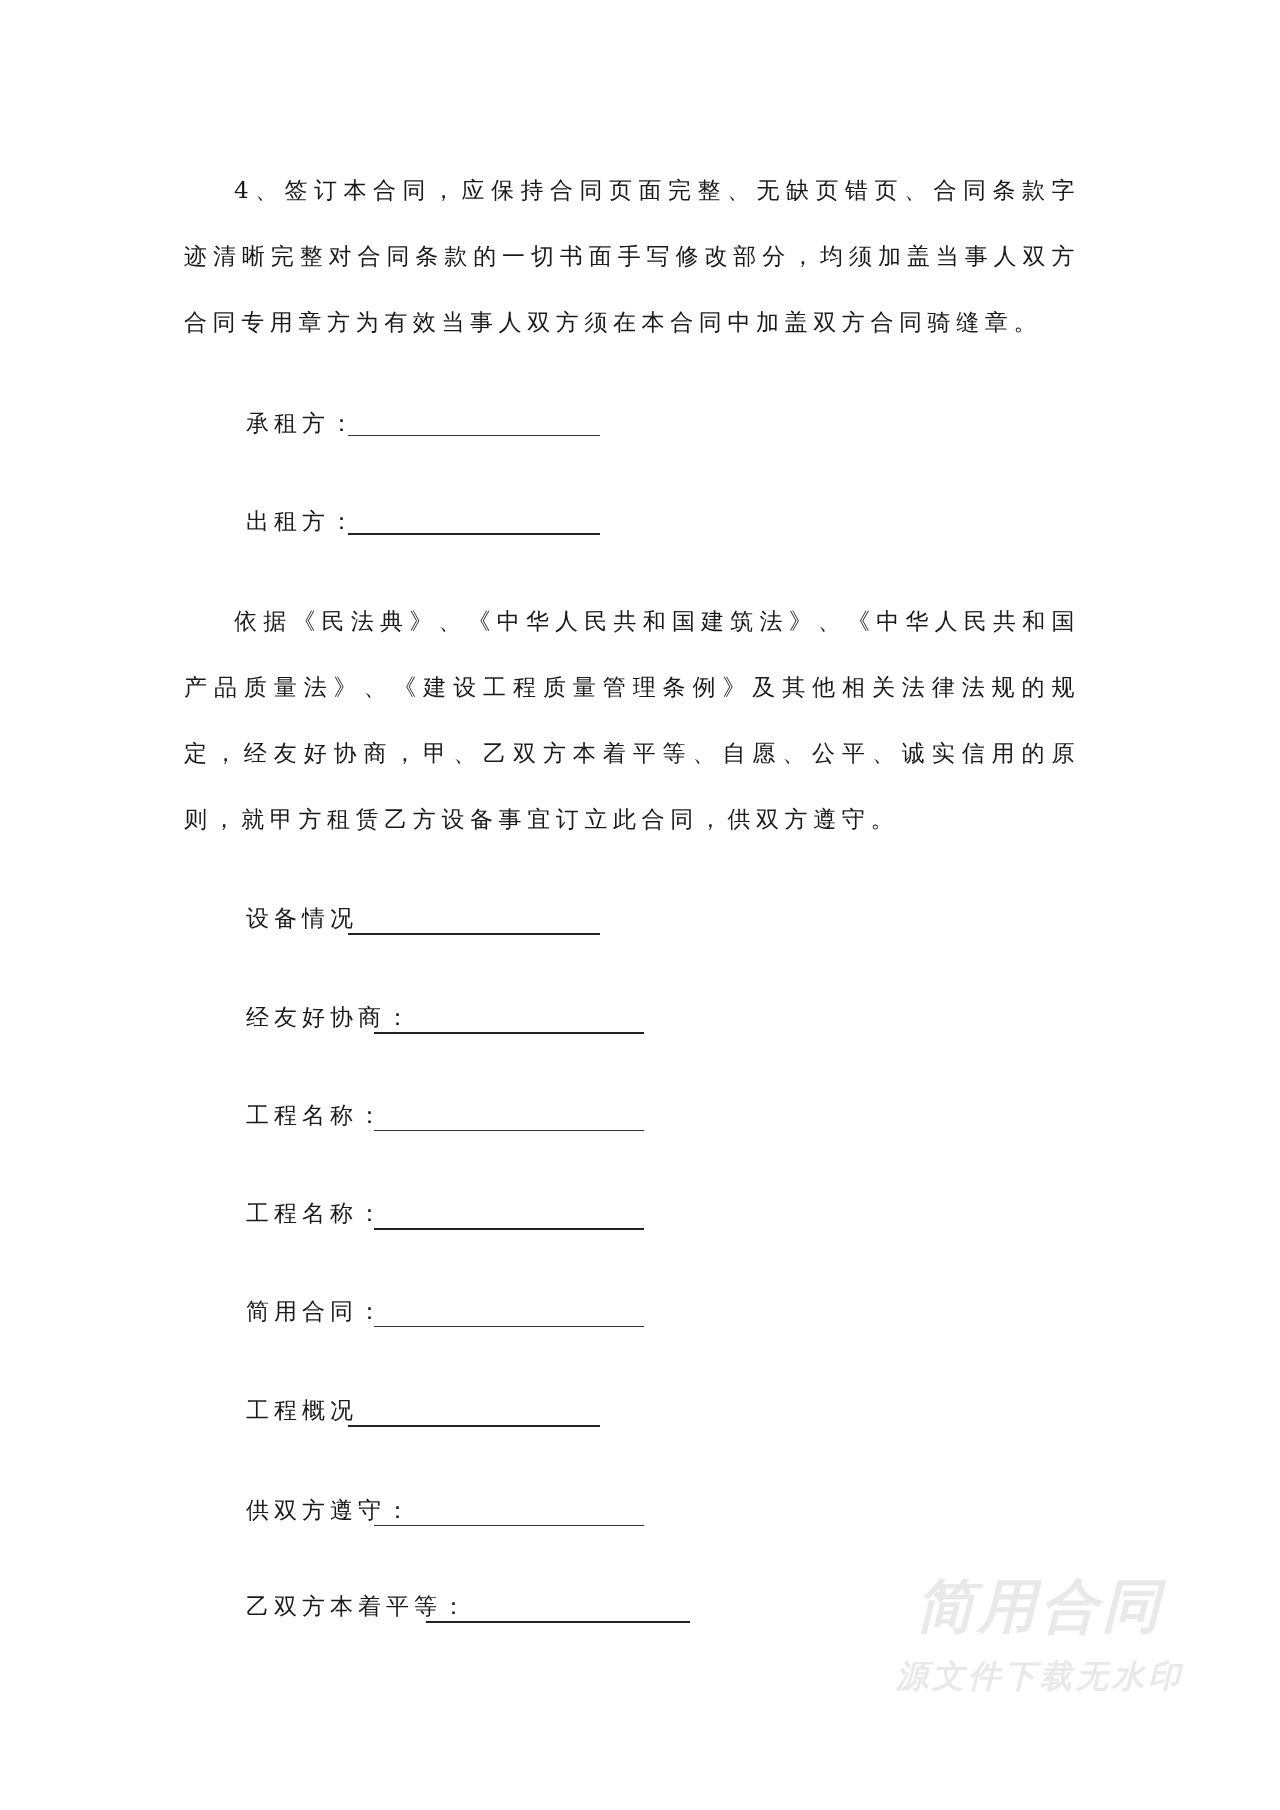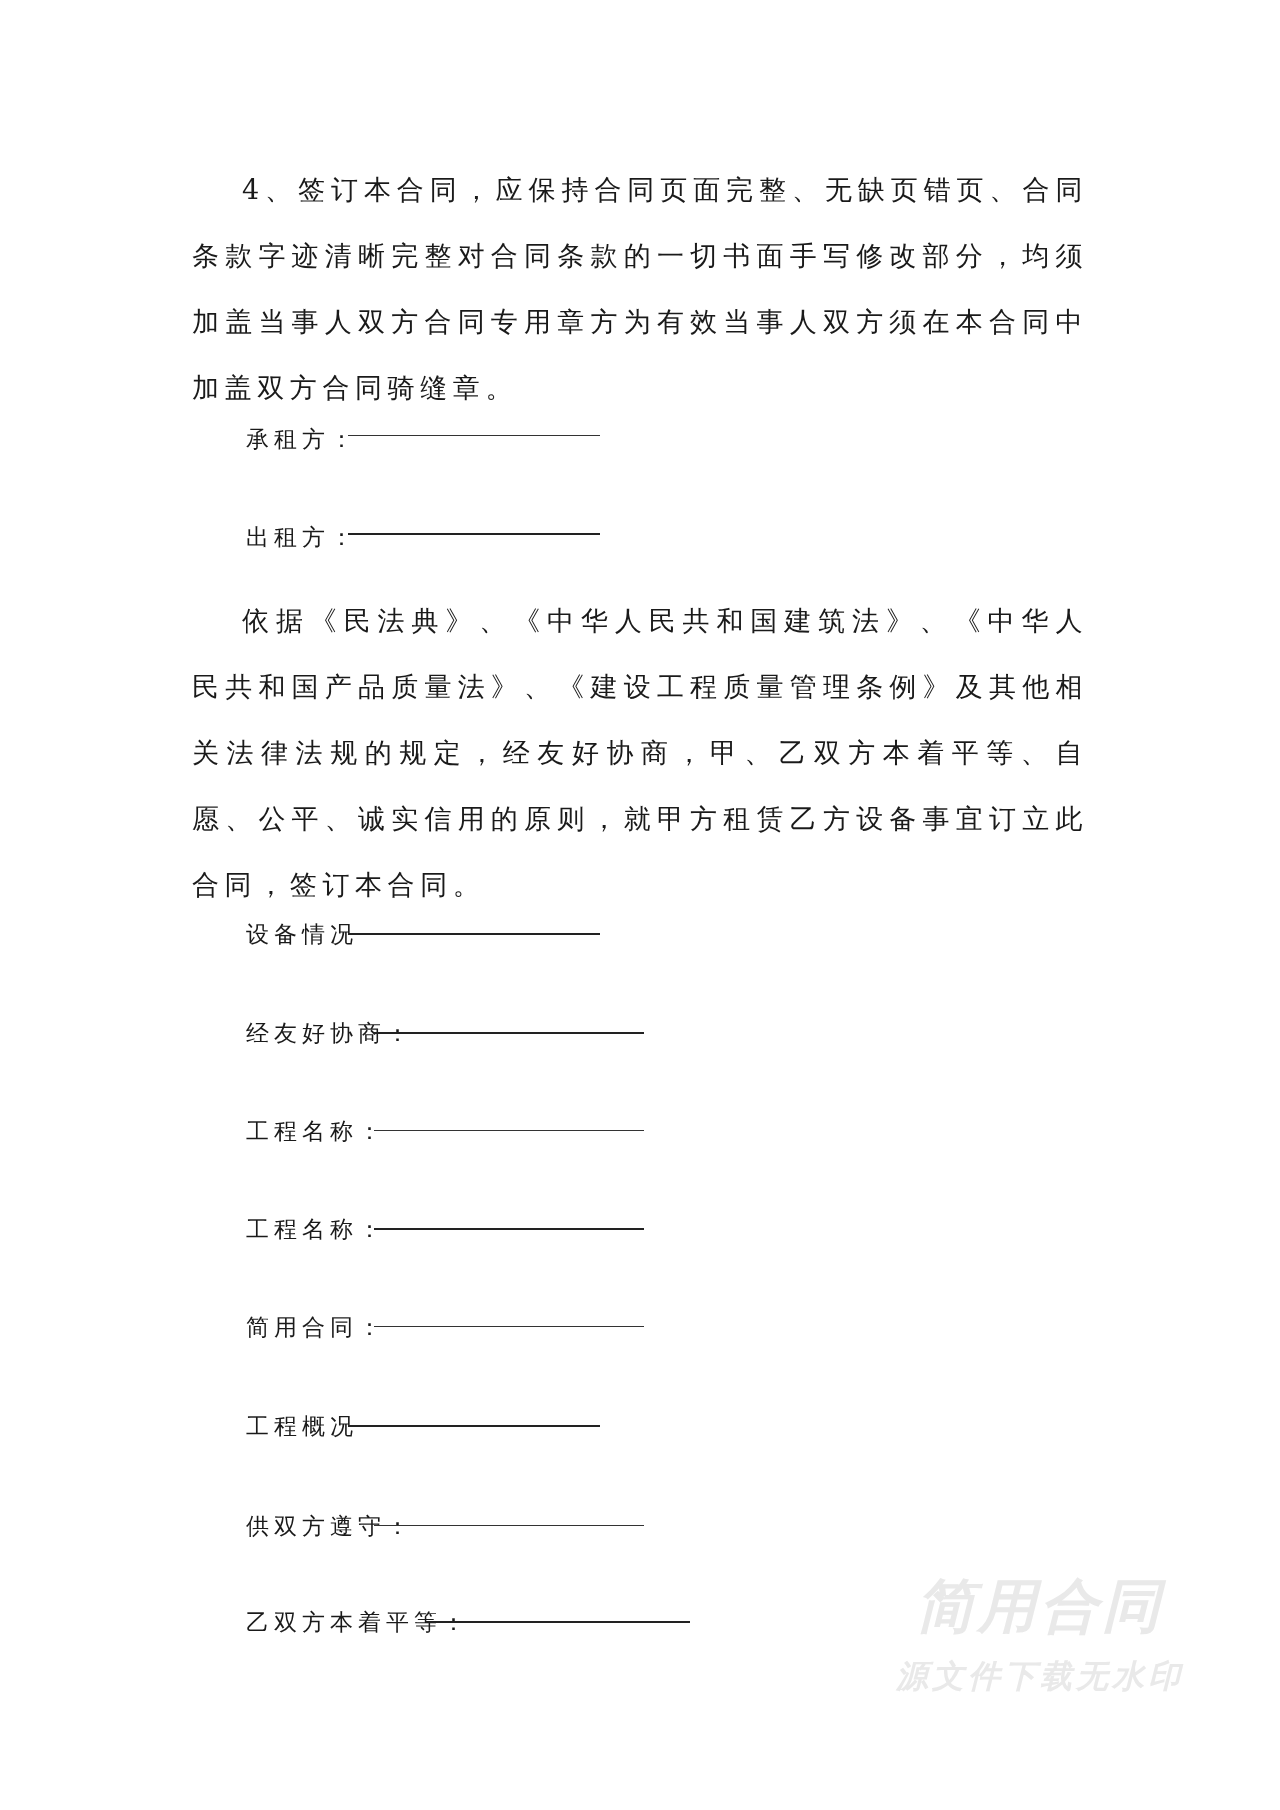--- a/index.html
+++ b/index.html
@@ -1,22 +1,22 @@
 <!DOCTYPE html>
 <html><head>
   <meta charset="utf-8">
   <style>
     html, body { margin: 0; padding: 0; background: #ffffff; }
     body { width: 1280px; height: 1810px; position: relative; overflow: hidden;
            font-family: "DejaVu Serif", "Liberation Serif", serif; color: #1a1a1a; }
     .page { position: absolute; left: 0; top: 0; width: 1280px; height: 1810px; background: #fff; }
-    .para { position: absolute; left: 192px; width: 896px; font-size: 27px;
+    .para { position: absolute; left: 184px; width: 896px; font-size: 23px;
             line-height: 66px; letter-spacing: 5.6px; text-align: justify; text-indent: 50px; }
     .field { position: absolute; left: 246px; font-size: 23px; letter-spacing: 5px; height: 40px; }
-    .field .label { position: absolute; left: 0; top: 16px; white-space: nowrap; }
+    .field .label { position: absolute; left: 0; top: 0; white-space: nowrap; }
     .field .blank { position: absolute; height: 0; border-bottom: 1.5px solid #333; }
     .field .blank.thick { border-bottom-width: 2px; border-color: #222; }
     .watermark { position: absolute; left: 880px; top: 1570px; width: 320px; text-align: center;
                  color: #e9e9e9; font-family: "DejaVu Sans", "Liberation Sans", sans-serif;
                  font-weight: bold; font-style: italic; }
     .wm-title { font-size: 58px; letter-spacing: 4px; line-height: 72px; }
     .wm-sub { font-size: 32px; letter-spacing: 4px; line-height: 48px; margin-top: 10px; }
   </style>
 </head>
 <body>
@@ -28,21 +28,21 @@
   <div class="field" style="top:408px;">
     <span class="label">承租方：</span>
     <span class="blank" style="left:102px; width:252px; top:27px;"></span>
   </div>
 
   <div class="field" style="top:506px;">
     <span class="label">出租方：</span>
     <span class="blank thick" style="left:102px; width:252px; top:27px;"></span>
   </div>
 
-  <div class="para" style="top:588px;">依据《民法典》、《中华人民共和国建筑法》、《中华人民共和国产品质量法》、《建设工程质量管理条例》及其他相关法律法规的规定，经友好协商，甲、乙双方本着平等、自愿、公平、诚实信用的原则，就甲方租赁乙方设备事宜订立此合同，签订本合同。</div>
+  <div class="para" style="top:588px;">依据《民法典》、《中华人民共和国建筑法》、《中华人民共和国产品质量法》、《建设工程质量管理条例》及其他相关法律法规的规定，经友好协商，甲、乙双方本着平等、自愿、公平、诚实信用的原则，就甲方租赁乙方设备事宜订立此合同，供双方遵守。</div>
 
   <div class="field" style="top:903px;">
     <span class="label">设备情况</span>
     <span class="blank thick" style="left:102px; width:252px; top:30px;"></span>
   </div>
 
   <div class="field" style="top:1002px;">
     <span class="label">经友好协商：</span>
     <span class="blank thick" style="left:128px; width:270px; top:30px;"></span>
   </div>

